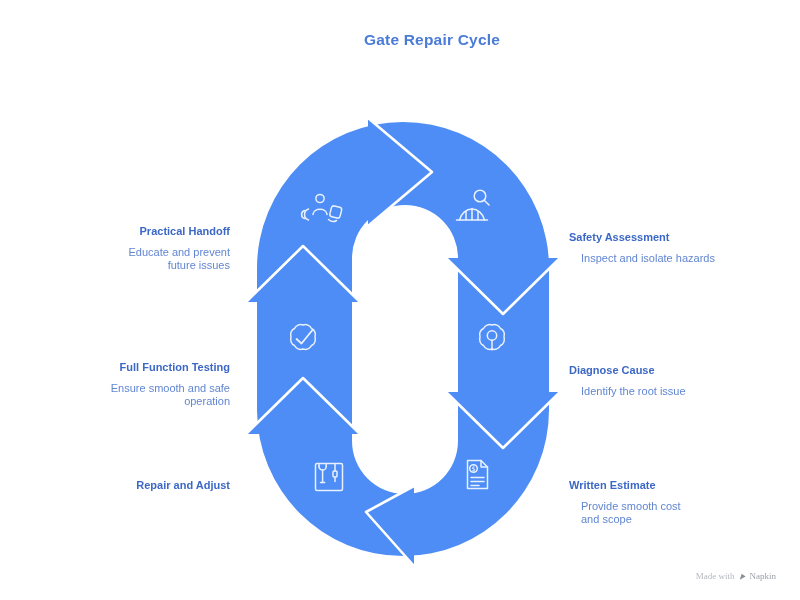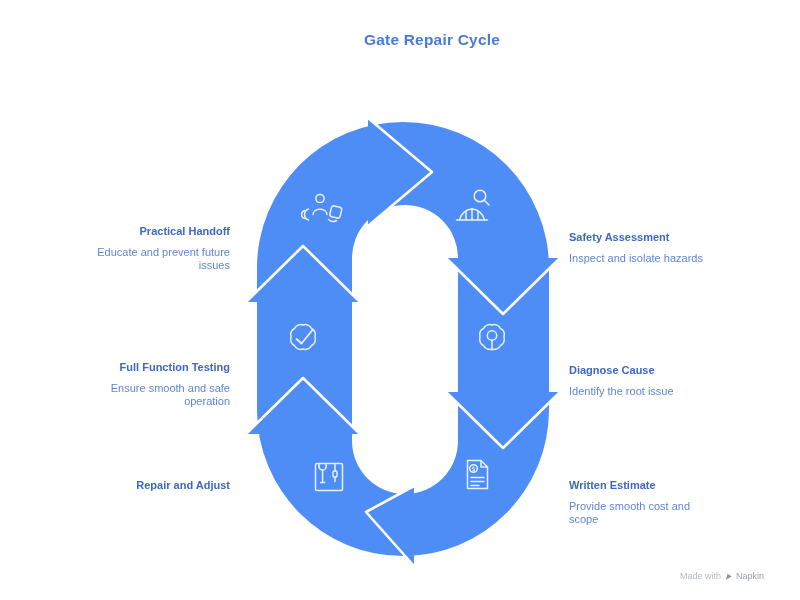--- a/index.html
+++ b/index.html
@@ -7,31 +7,31 @@
     width:800px;height:600px;background:#ffffff;position:relative;overflow:hidden;
     font-family:"Liberation Sans", sans-serif;
   }
   .title{
     position:absolute;left:0;top:31px;width:800px;text-align:center;
     font-size:15.5px;font-weight:700;color:#4a7bd6;letter-spacing:.2px;padding-left:32px;
   }
   svg.ring{position:absolute;left:0;top:0;}
   .step{position:absolute;font-size:11px;}
   .step .t{font-weight:700;color:#3c68c5;line-height:1.2;margin-top:42px;}
-  .step .d{margin-top:8px;color:#6186d2;line-height:1.2;}
+  .step .d{margin-top:8px;color:#6186d2;line-height:1.2;margin-left:12px;}
   .step.left{text-align:right;}
   #s-practical{left:90px;top:183px;width:140px;}
   #s-testing{left:90px;top:319px;width:140px;}
   #s-repair{left:90px;top:437px;width:140px;}
   #s-safety{left:569px;top:189px;width:162px;}
   #s-diagnose{left:569px;top:322px;width:162px;}
   #s-estimate{left:569px;top:437px;width:122px;}
   .watermark{
-    position:absolute;right:36px;top:571px;display:flex;align-items:center;gap:3px;
-    font-size:9px;color:#b3b9bf;
+    position:absolute;right:24px;top:571px;display:flex;align-items:center;gap:3px;
+    font-size:9px;color:#b3b9bf;font-family:Liberation Serif, serif;
   }
   .watermark .brand{color:#9aa1a8;}
 </style>
 </head>
 <body>
 
 <div class="title">Gate Repair Cycle</div>
 
 <svg class="ring" width="800" height="600" viewBox="0 0 800 600">
   <defs>

